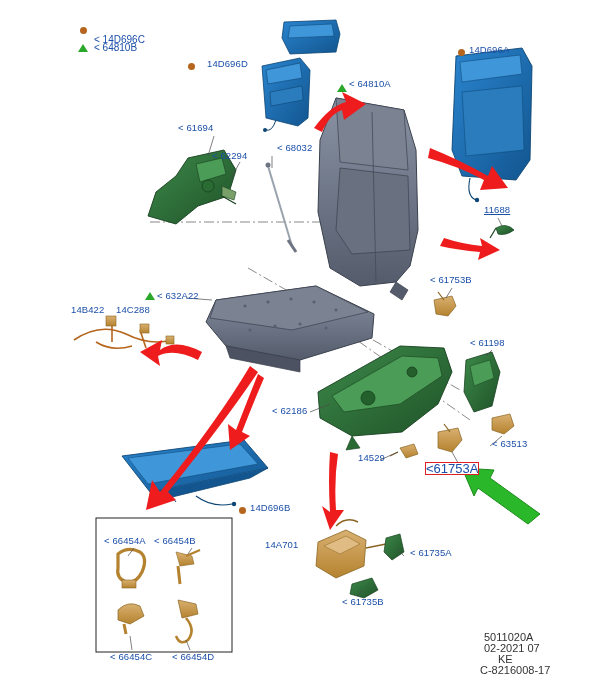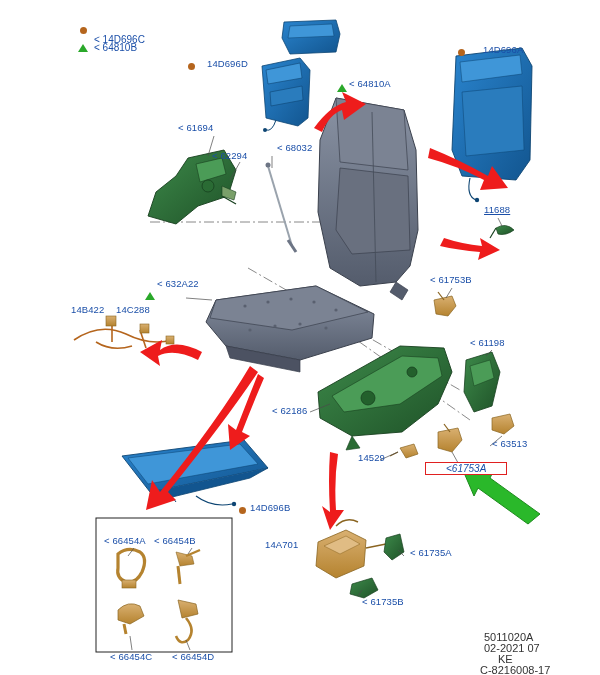--- a/index.html
+++ b/index.html
@@ -30,26 +30,25 @@
     font-size:11px;
     color:#333;
     text-align:center;
     white-space:nowrap;
     line-height:1.45;
   }
   .hl-box{
     position:absolute;
     border:1.6px solid #e02020;
     background:#ffffff;
-    padding:0 20px;
-    font-size:10px;
+    padding:0 0;
+    font-size:13px;
     color:#1b4fa8;
     white-space:nowrap;
     line-height:11px;
-    font-style:italic;
   }
   .dot{
     position:absolute;
     width:7px;height:7px;border-radius:50%;
     background:#b5651d;
   }
   .tri{
     position:absolute;
     width:0;height:0;
     border-left:5px solid transparent;
@@ -285,37 +284,37 @@
   <div class="legend-txt" style="left:94px;top:42px;">&lt; 64810B</div>
 
   <div class="dot" style="left:188px;top:63px;"></div>
   <div class="tri" style="left:337px;top:84px;"></div>
   <div class="dot" style="left:458px;top:49px;"></div>
   <div class="tri" style="left:145px;top:292px;"></div>
   <div class="dot" style="left:239px;top:507px;"></div>
 
   <div class="lbl" style="left:207px;top:58px;">14D696D</div>
   <div class="lbl" style="left:349px;top:78px;">&lt; 64810A</div>
-  <div class="lbl" style="left:483px;top:44px;">14D696A</div>
+  <div class="lbl" style="left:469px;top:44px;">14D696A</div>
   <div class="lbl" style="left:178px;top:122px;">&lt; 61694</div>
   <div class="lbl" style="left:212px;top:150px;">&lt; 62294</div>
   <div class="lbl" style="left:258px;top:142px;margin-left:19px;">&lt; 68032</div>
   <div class="lbl" style="left:484px;top:204px;text-decoration:underline;">11688</div>
   <div class="lbl" style="left:430px;top:274px;">&lt; 61753B</div>
-  <div class="lbl" style="left:157px;top:278px;">&lt; 632A22</div>
+  <div class="lbl" style="left:157px;top:290px;">&lt; 632A22</div>
   <div class="lbl" style="left:71px;top:304px;">14B422</div>
   <div class="lbl" style="left:116px;top:304px;">14C288</div>
   <div class="lbl" style="left:470px;top:337px;">&lt; 61198</div>
   <div class="lbl" style="left:272px;top:405px;">&lt; 62186</div>
   <div class="lbl" style="left:492px;top:438px;">&lt; 63513</div>
   <div class="lbl" style="left:358px;top:452px;">14529</div>
   <div class="lbl" style="left:250px;top:502px;">14D696B</div>
   <div class="lbl" style="left:265px;top:539px;">14A701</div>
   <div class="lbl" style="left:410px;top:547px;">&lt; 61735A</div>
-  <div class="lbl" style="left:342px;top:596px;margin-left:20px;">&lt; 61735B</div>
+  <div class="lbl" style="left:342px;top:596px;">&lt; 61735B</div>
   <div class="lbl" style="left:104px;top:535px;">&lt; 66454A</div>
   <div class="lbl" style="left:154px;top:535px;">&lt; 66454B</div>
   <div class="lbl" style="left:110px;top:651px;">&lt; 66454C</div>
   <div class="lbl" style="left:172px;top:651px;">&lt; 66454D</div>
 
   <div class="hl-box" style="left:425px;top:462px;">&lt;61753A</div>
 
   <div class="footer" style="left:484px;top:630px;">5011020A</div>
   <div class="footer" style="left:484px;top:641px;">02-2021 07</div>
   <div class="footer" style="left:498px;top:652px;">KE</div>

